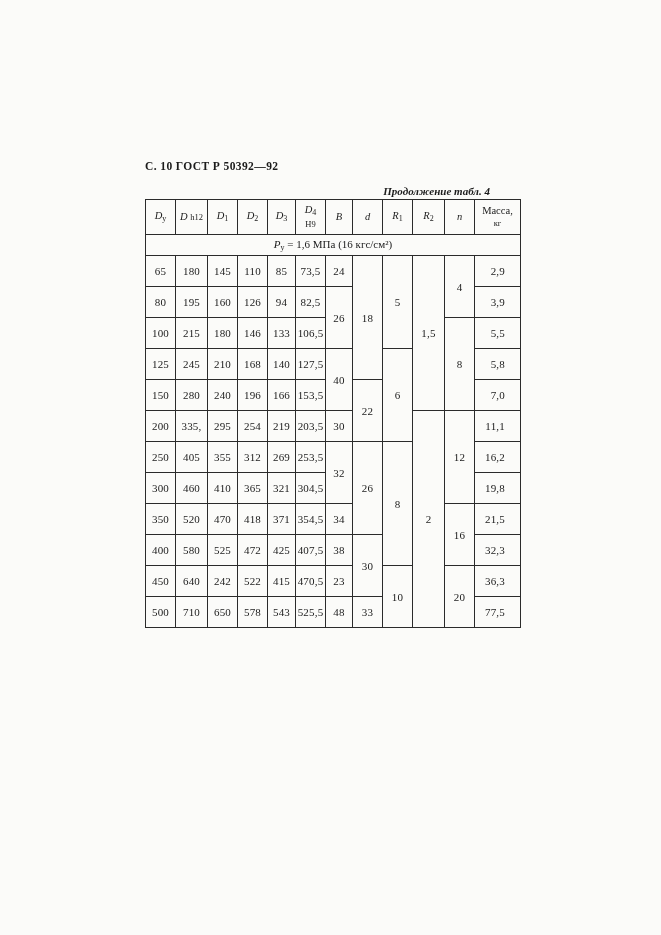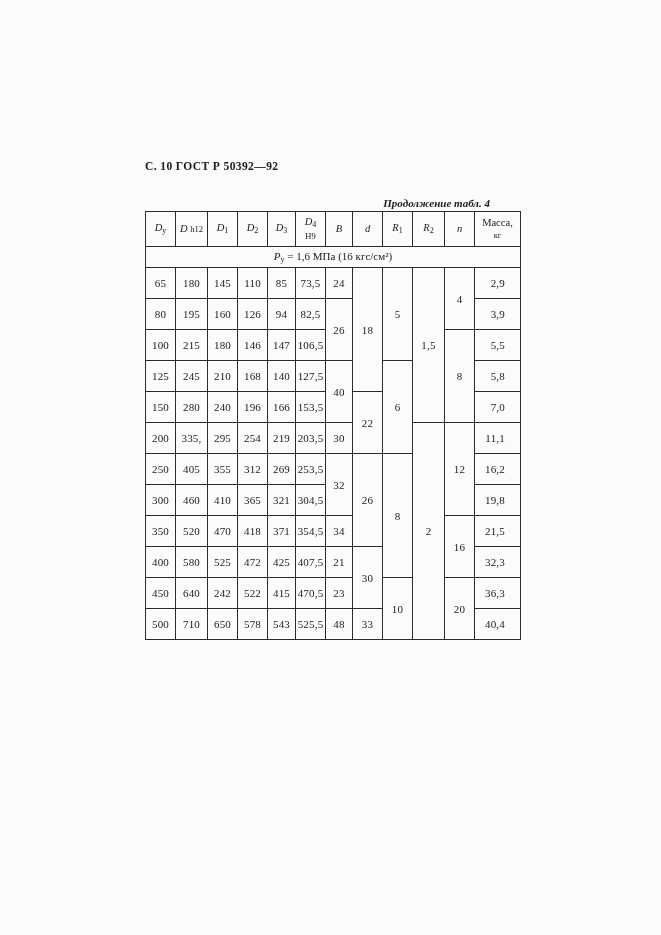--- a/index.html
+++ b/index.html
@@ -22,21 +22,21 @@
     font-weight: bold;
     font-size: 11.5px;
     letter-spacing: 0.4px;
     white-space: nowrap;
   }
   .continuation {
     text-align: right;
     font-style: italic;
     font-weight: bold;
     font-size: 11px;
-    margin-top: 25px;
+    margin-top: 13px;
     margin-bottom: 2px;
     white-space: nowrap;
   }
   table {
     border-collapse: collapse;
     table-layout: fixed;
     width: 100%;
   }
   th, td {
     border: 1px solid #2b2b2b;
@@ -134,21 +134,21 @@
             <td>94</td>
             <td>82,5</td>
             <td rowspan="2">26</td>
             <td class="mass">3,9</td>
           </tr>
           <tr>
             <td>100</td>
             <td>215</td>
             <td>180</td>
             <td>146</td>
-            <td>147</td>
+            <td>133</td>
             <td>106,5</td>
             <td rowspan="3">8</td>
             <td class="mass">5,5</td>
           </tr>
           <tr>
             <td>125</td>
             <td>245</td>
             <td>210</td>
             <td>168</td>
             <td>140</td>
@@ -211,21 +211,21 @@
             <td rowspan="2">16</td>
             <td class="mass">21,5</td>
           </tr>
           <tr>
             <td>400</td>
             <td>580</td>
             <td>525</td>
             <td>472</td>
             <td>425</td>
             <td>407,5</td>
-            <td>21</td>
+            <td>38</td>
             <td rowspan="2">30</td>
             <td class="mass">32,3</td>
           </tr>
           <tr>
             <td>450</td>
             <td>640</td>
             <td>242</td>
             <td>522</td>
             <td>415</td>
             <td>470,5</td>
@@ -236,18 +236,18 @@
           </tr>
           <tr>
             <td>500</td>
             <td>710</td>
             <td>650</td>
             <td>578</td>
             <td>543</td>
             <td>525,5</td>
             <td>48</td>
             <td>33</td>
-            <td class="mass">40,4</td>
+            <td class="mass">77,5</td>
           </tr>
         </tbody>
     </table>
   </div>
 </div>
 
 </body></html>

